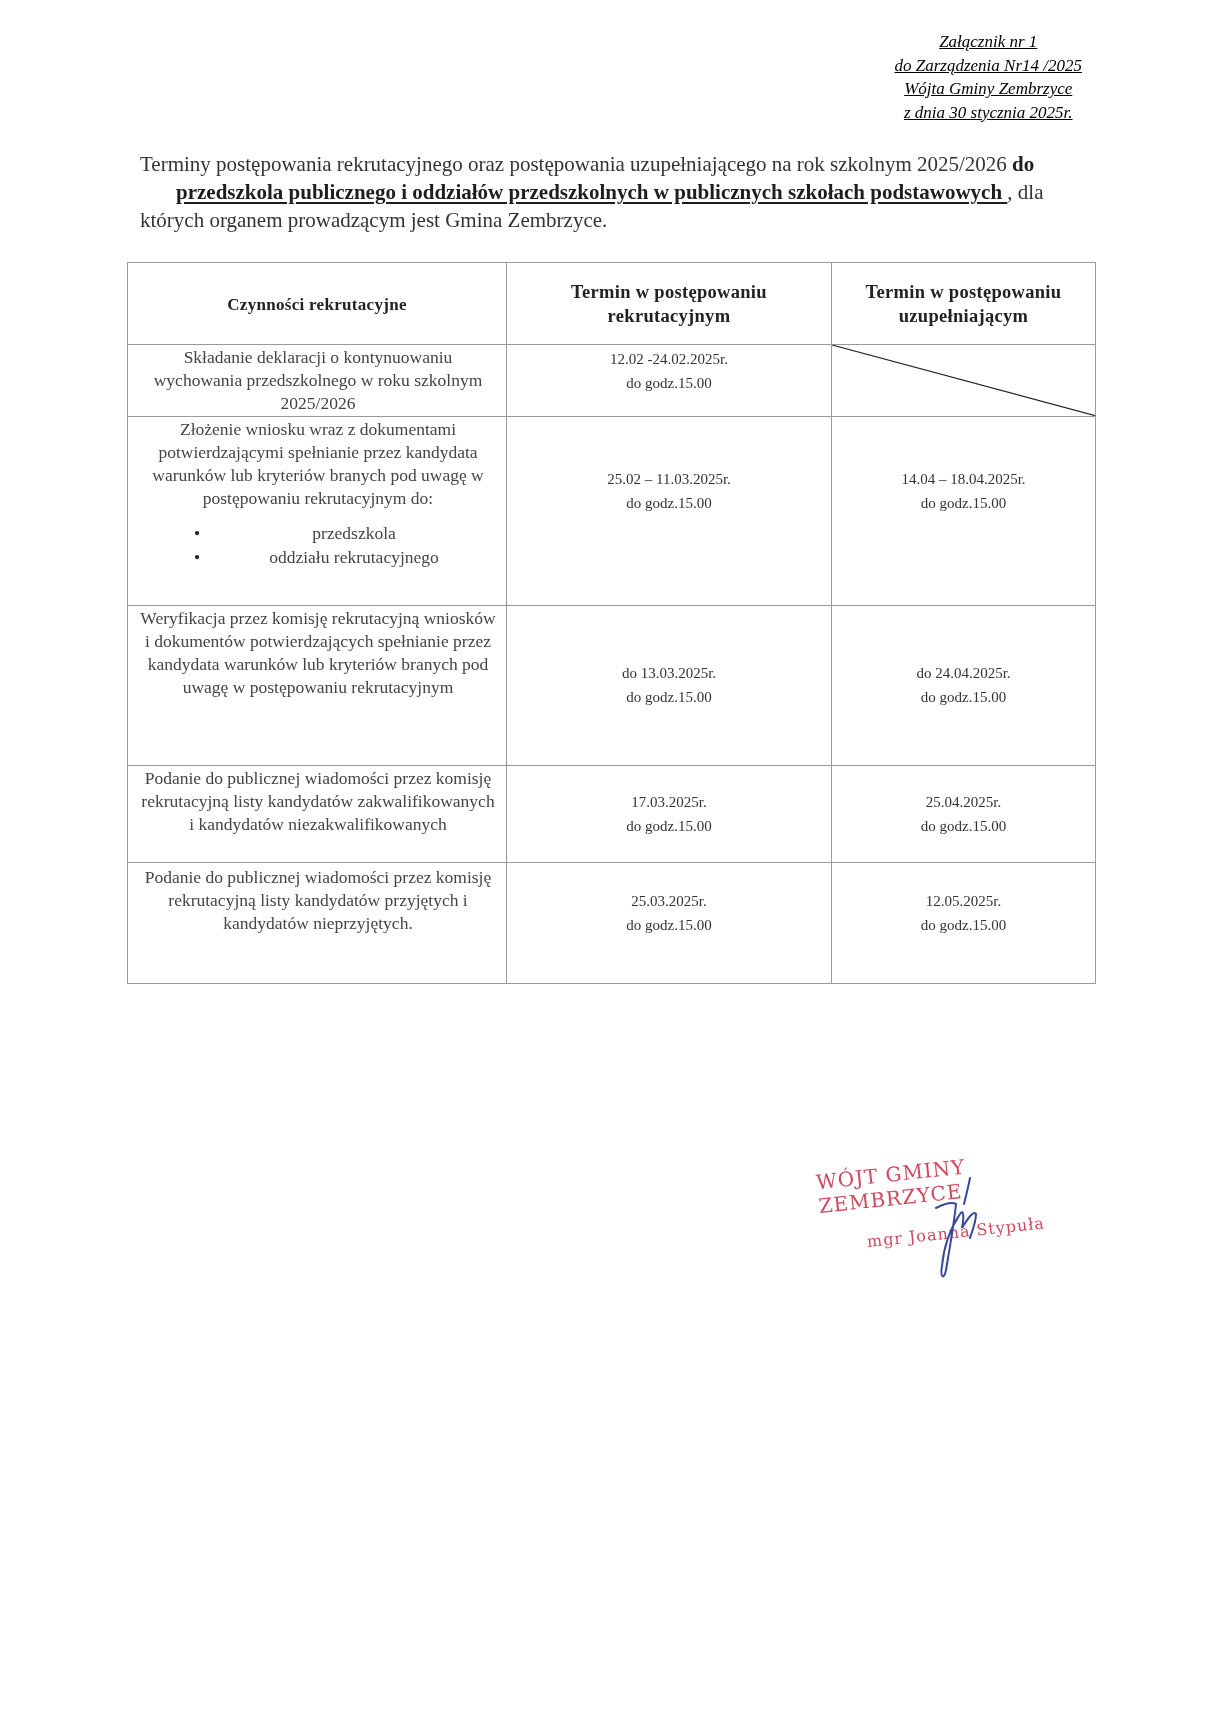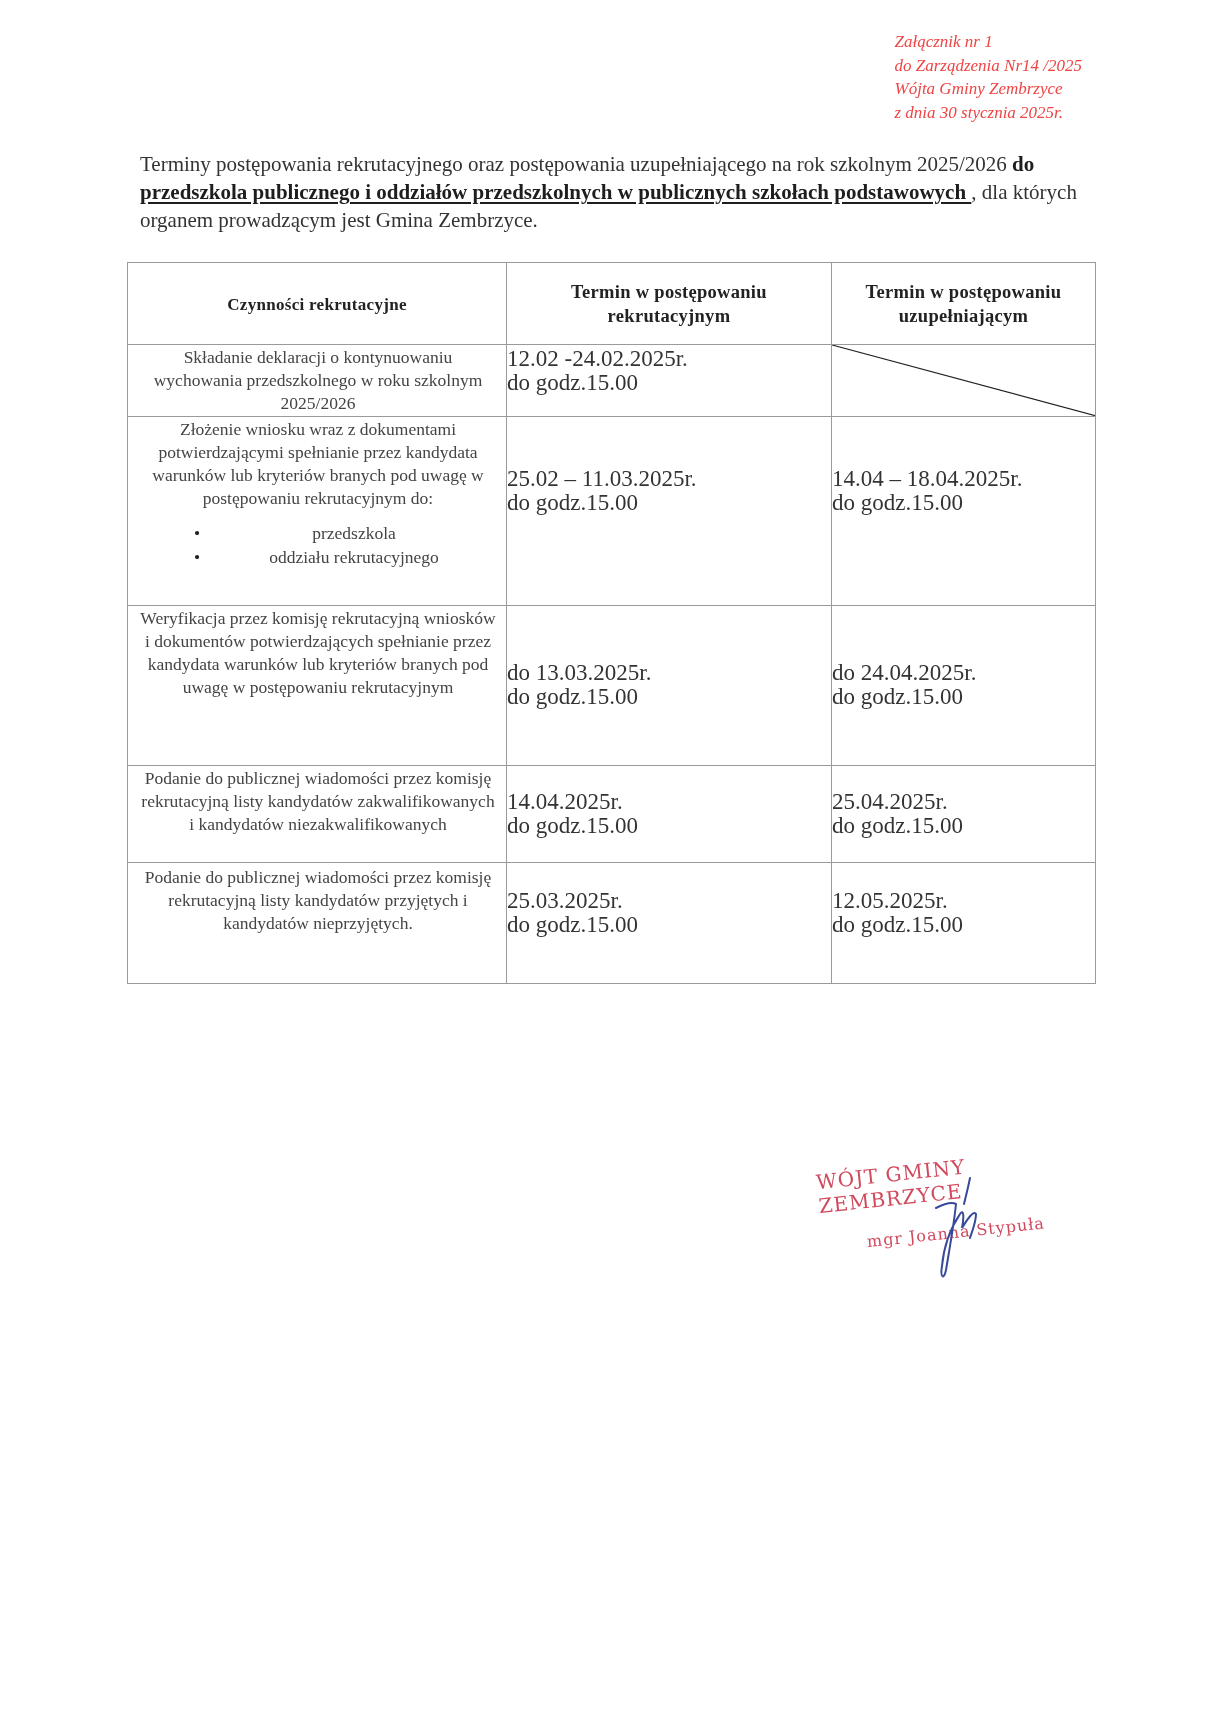--- a/index.html
+++ b/index.html
@@ -3,47 +3,48 @@
 <meta charset="utf-8">
 <style>
   html, body { margin: 0; padding: 0; background: #ffffff; }
   body {
     width: 1210px; height: 1714px; position: relative; overflow: hidden;
     font-family: "Liberation Serif", "DejaVu Serif", serif;
     color: #2a2a2a;
   }
   .annex {
     position: absolute; right: 128px; top: 30px;
-    text-align: left; font-style: italic; font-size: 17px; line-height: 23.5px;
-    color: #ef4444;
+    text-align: center; font-style: italic; font-size: 17px; line-height: 23.5px;
+    color: #000000;
+    text-decoration: underline;
   }
   .title {
     position: absolute; left: 140px; top: 150px; width: 940px;
     font-size: 21px; line-height: 28px; color: #333;
   }
   .title b { color: #1e1e1e; }
-  .title u { text-underline-offset: 3px; }
+  .title u { text-underline-offset: 3px; margin-left: 36px; }
   table.sched {
     position: absolute; left: 127px; top: 262px;
     width: 968px; border-collapse: collapse; table-layout: fixed;
   }
   table.sched td, table.sched th {
     border: 1px solid #9a9a9a; vertical-align: middle; padding: 0;
   }
   table.sched th {
     font-weight: bold; font-size: 18.5px; line-height: 24px; color: #222;
     text-align: center; height: 79px; letter-spacing: 0.3px;
   }
   table.sched th.c1 { font-size: 17px; padding-top: 2px; }
   table.sched td.act {
     font-size: 17.5px; line-height: 23.2px; color: #444;
     padding: 1px 8px 0 10px; vertical-align: top; text-align: center;
   }
   table.sched td.date {
-    text-align: left; font-size: 23px; line-height: 24px; color: #333;
+    text-align: center; font-size: 15px; line-height: 24px; color: #333;
   }
   td.date .inner { display: block; }
   td.top { vertical-align: top !important; padding-top: 2px !important; }
   ul.bul { margin: 12px; padding: 0 0 0 48px; list-style: none; }
   ul.bul li { position: relative; padding-left: 24px; }
   ul.bul li::before { content: "•"; position: absolute; left: -4px; top: 0; color: #222; }
   .diag { position: relative; }
   .diag svg { position: absolute; left: 0; top: 0; width: 100%; height: 100%; }
   .stamp {
     position: absolute; left: 820px; top: 1152px; width: 300px; height: 140px;
@@ -132,21 +133,21 @@
     </td>
     <td class="date">
       <span class="inner">do 24.04.2025r.</span>
       <span class="inner">do godz.15.00</span>
     </td>
   </tr>
 
   <tr style="height:97px">
     <td class="act">Podanie do publicznej wiadomości przez komisję rekrutacyjną listy kandydatów zakwalifikowanych i kandydatów niezakwalifikowanych</td>
     <td class="date">
-      <span class="inner">14.04.2025r.</span>
+      <span class="inner">17.03.2025r.</span>
       <span class="inner">do godz.15.00</span>
     </td>
     <td class="date">
       <span class="inner">25.04.2025r.</span>
       <span class="inner">do godz.15.00</span>
     </td>
   </tr>
 
 
   <tr style="height:121px">

